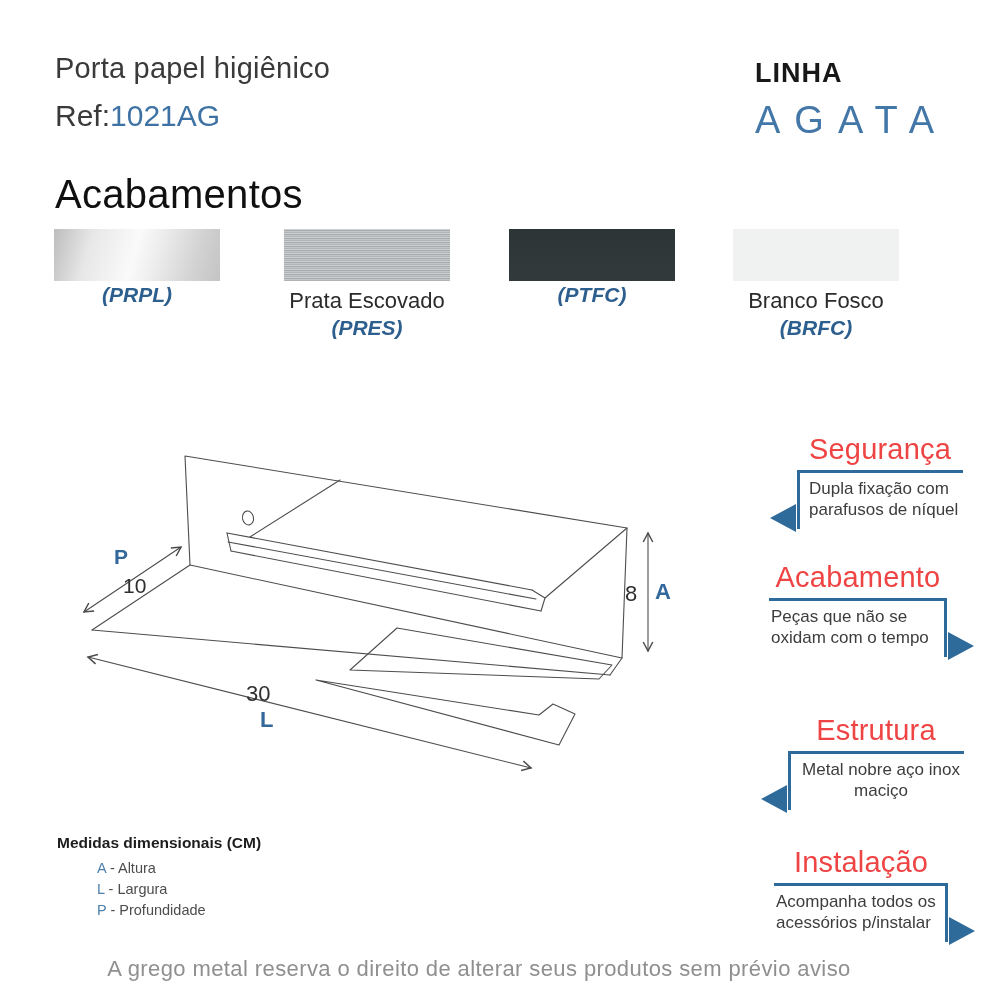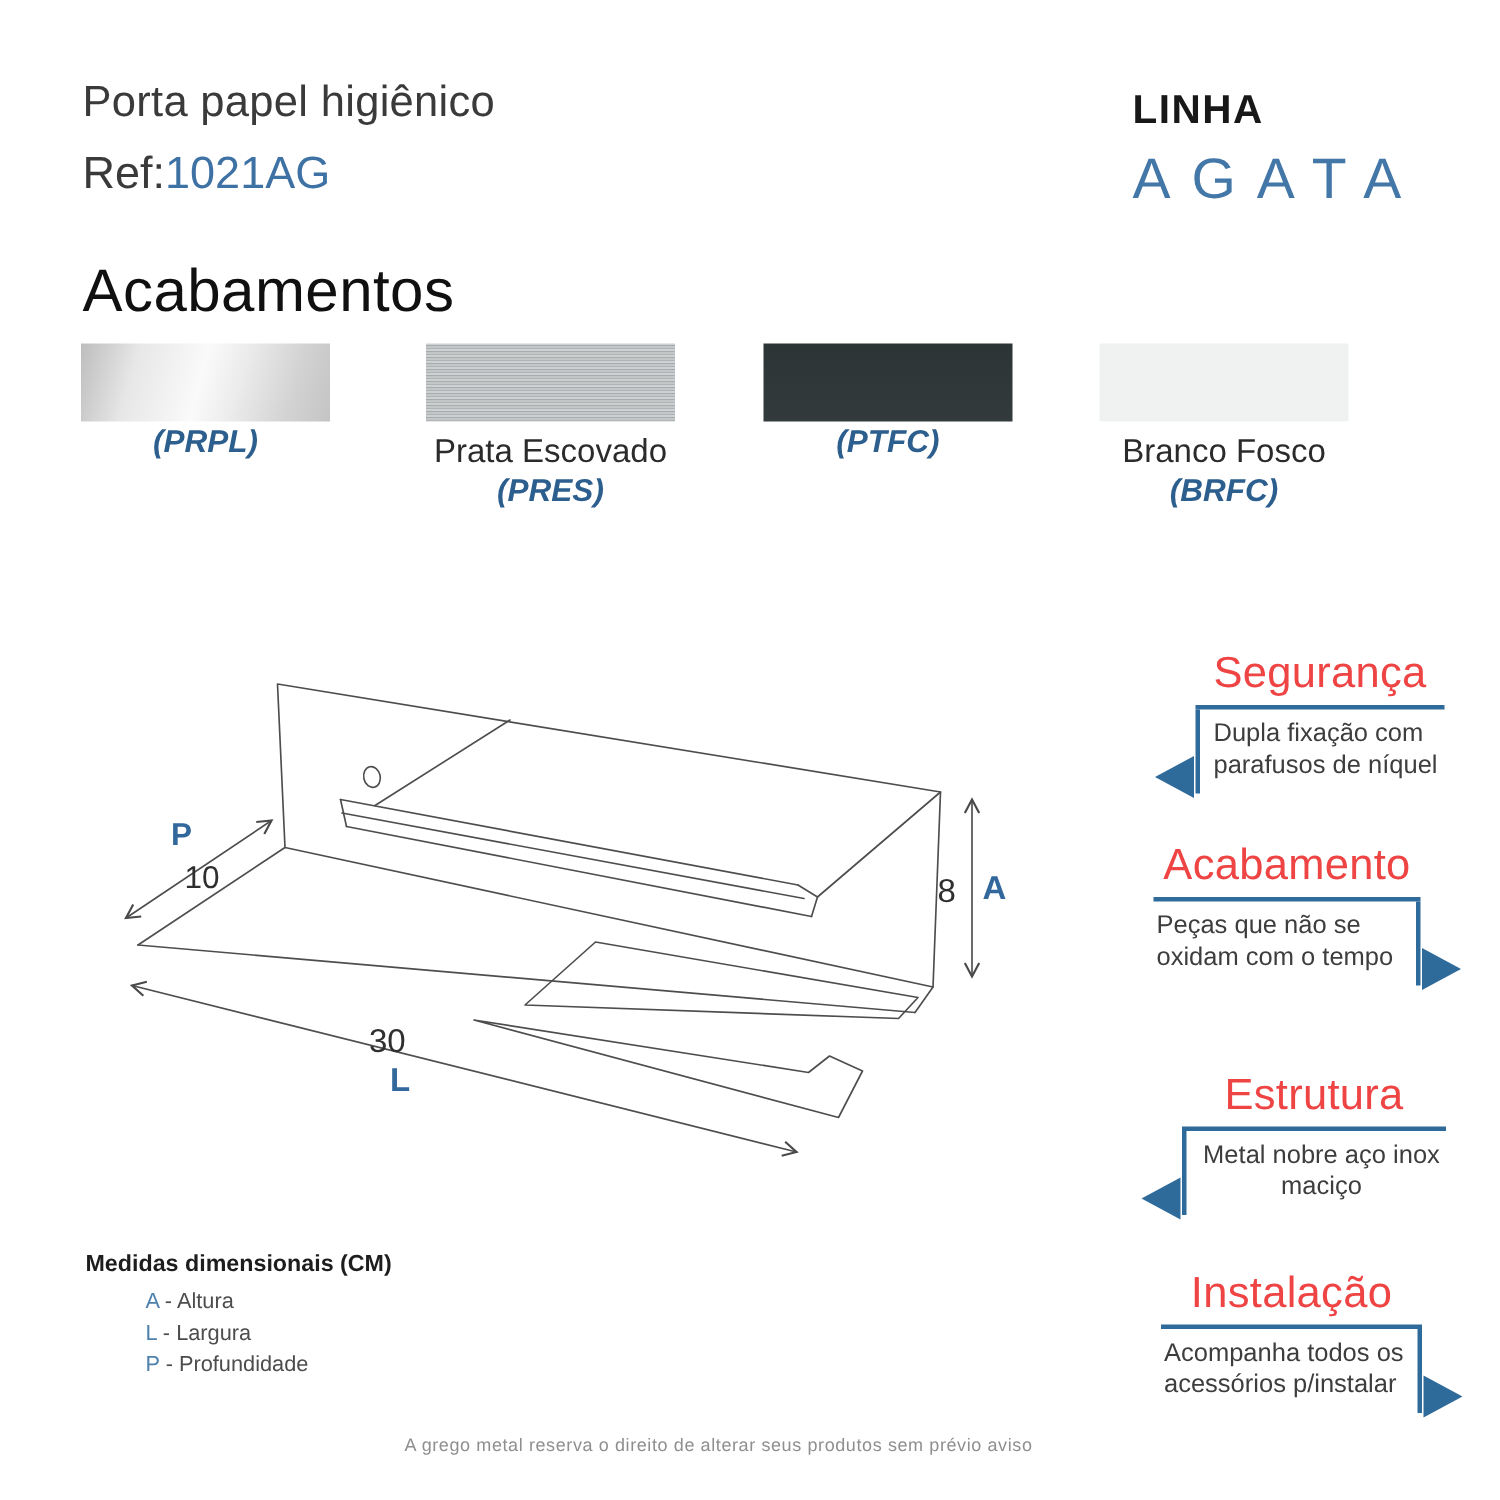--- a/index.html
+++ b/index.html
@@ -60,21 +60,21 @@
 
   
   .legend-title{left:57px;top:834px;font-size:15.5px;font-weight:700;color:#1d1d1d;}
   .legend-item{font-size:14.5px;color:#4d4d4d;margin-left:40px;}
   .legend-letter{color:#4f81ad;}
   .li1{left:57px;top:860px;}
   .li2{left:57px;top:881px;}
   .li3{left:57px;top:902px;}
 
   
-  .footer{left:0;top:956px;width:958px;text-align:center;font-size:12px;color:#8f8f8f;letter-spacing:.4px;}
+  .footer{left:0;top:956px;width:958px;text-align:center;font-size:22px;color:#8f8f8f;letter-spacing:.4px;}
 
   svg.drawing{position:absolute;left:0;top:0;pointer-events:none;}
 </style>
 </head>
 <body>
 
 <div class="abs product-title">Porta papel higiênico</div>
 <div class="abs ref-line">
   <span>Ref:</span><span class="ref-code">1021AG</span>
 </div>

